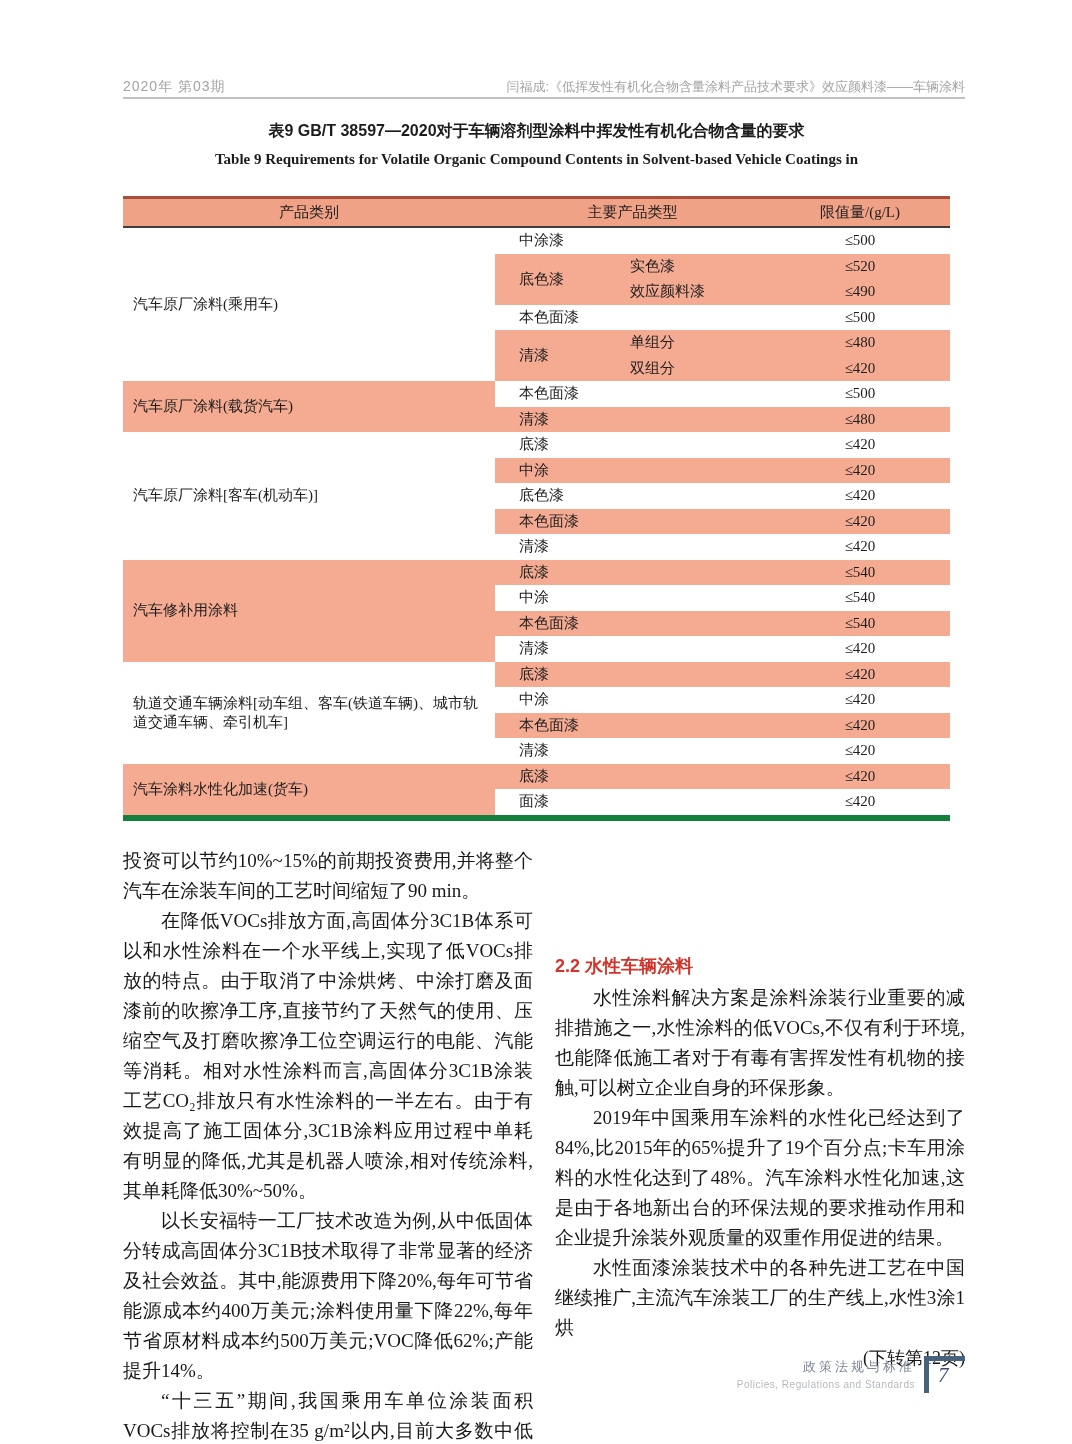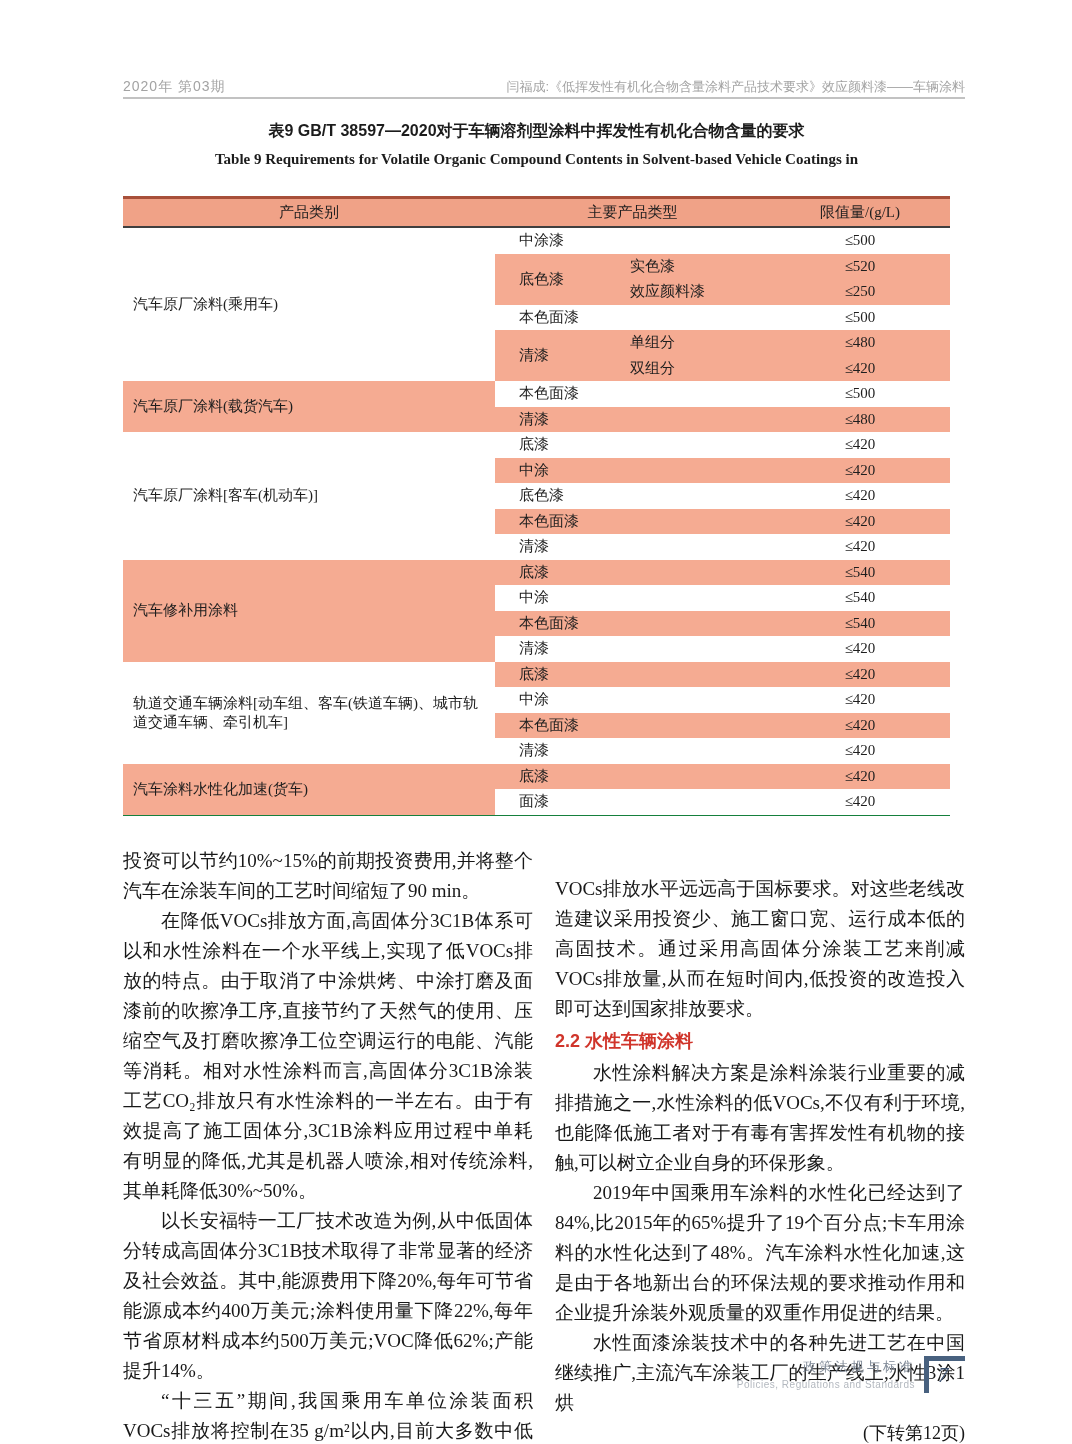--- a/index.html
+++ b/index.html
@@ -58,21 +58,21 @@
 
   
   table.voc {
     position: absolute;
     left: 123px; top: 196px;
     width: 827px;
     border-collapse: collapse;
     table-layout: fixed;
     font-size: 15px;
     color: #1e1e1e;
-    border-bottom: 1px solid #15803d;
+    border-bottom: 6px solid #15803d;
   }
   table.voc col.c-cat  { width: 372px; }
   table.voc col.c-type { width: 125px; }
   table.voc col.c-sub  { width: 150px; }
   table.voc col.c-lim  { width: 180px; }
   table.voc thead th {
     height: 27px;
     background: #f0a287;
     font-weight: normal;
     text-align: center;
@@ -193,21 +193,21 @@
         <td class="type" colspan="2">中涂漆</td>
         <td class="lim">≤500</td>
       </tr>
       <tr>
         <td class="type s" rowspan="2">底色漆</td>
         <td class="sub s">实色漆</td>
         <td class="lim s">≤520</td>
       </tr>
       <tr>
         <td class="sub s">效应颜料漆</td>
-        <td class="lim s">≤250</td>
+        <td class="lim s">≤490</td>
       </tr>
       <tr>
         <td class="type" colspan="2">本色面漆</td>
         <td class="lim">≤500</td>
       </tr>
       <tr>
         <td class="type s" rowspan="2">清漆</td>
         <td class="sub s">单组分</td>
         <td class="lim s">≤480</td>
       </tr>
@@ -297,21 +297,20 @@
   </table>
 
   <div class="body-text">
     <div class="col">
       <p>投资可以节约10%~15%的前期投资费用,并将整个汽车在涂装车间的工艺时间缩短了90 min。</p>
       <p class="ind">在降低VOCs排放方面,高固体分3C1B体系可以和水性涂料在一个水平线上,实现了低VOCs排放的特点。由于取消了中涂烘烤、中涂打磨及面漆前的吹擦净工序,直接节约了天然气的使用、压缩空气及打磨吹擦净工位空调运行的电能、汽能等消耗。相对水性涂料而言,高固体分3C1B涂装工艺CO₂排放只有水性涂料的一半左右。由于有效提高了施工固体分,3C1B涂料应用过程中单耗有明显的降低,尤其是机器人喷涂,相对传统涂料,其单耗降低30%~50%。</p>
       <p class="ind">以长安福特一工厂技术改造为例,从中低固体分转成高固体分3C1B技术取得了非常显著的经济及社会效益。其中,能源费用下降20%,每年可节省能源成本约400万美元;涂料使用量下降22%,每年节省原材料成本约500万美元;VOC降低62%;产能提升14%。</p>
       <p class="ind">“十三五”期间,我国乘用车单位涂装面积VOCs排放将控制在35 g/m²以内,目前大多数中低固线的</p>
     </div>
     <div class="col">
-      <p>VOCs排放水平远远高于国标要求。对这些老线改造建议采用投资少、施工窗口宽、运行成本低的高固技术。通过采用高固体分涂装工艺来削减VOCs排放量,从而在短时间内,低投资的改造投入即可达到国家排放要求。</p>
       <div class="sec-heading">2.2  水性车辆涂料</div>
       <p class="ind">水性涂料解决方案是涂料涂装行业重要的减排措施之一,水性涂料的低VOCs,不仅有利于环境,也能降低施工者对于有毒有害挥发性有机物的接触,可以树立企业自身的环保形象。</p>
       <p class="ind">2019年中国乘用车涂料的水性化已经达到了84%,比2015年的65%提升了19个百分点;卡车用涂料的水性化达到了48%。汽车涂料水性化加速,这是由于各地新出台的环保法规的要求推动作用和企业提升涂装外观质量的双重作用促进的结果。</p>
       <p class="ind">水性面漆涂装技术中的各种先进工艺在中国继续推广,主流汽车涂装工厂的生产线上,水性3涂1烘</p>
       <p class="turn-note">(下转第12页)</p>
     </div>
   </div>
 
   <div class="footer">
     <div class="labels">

